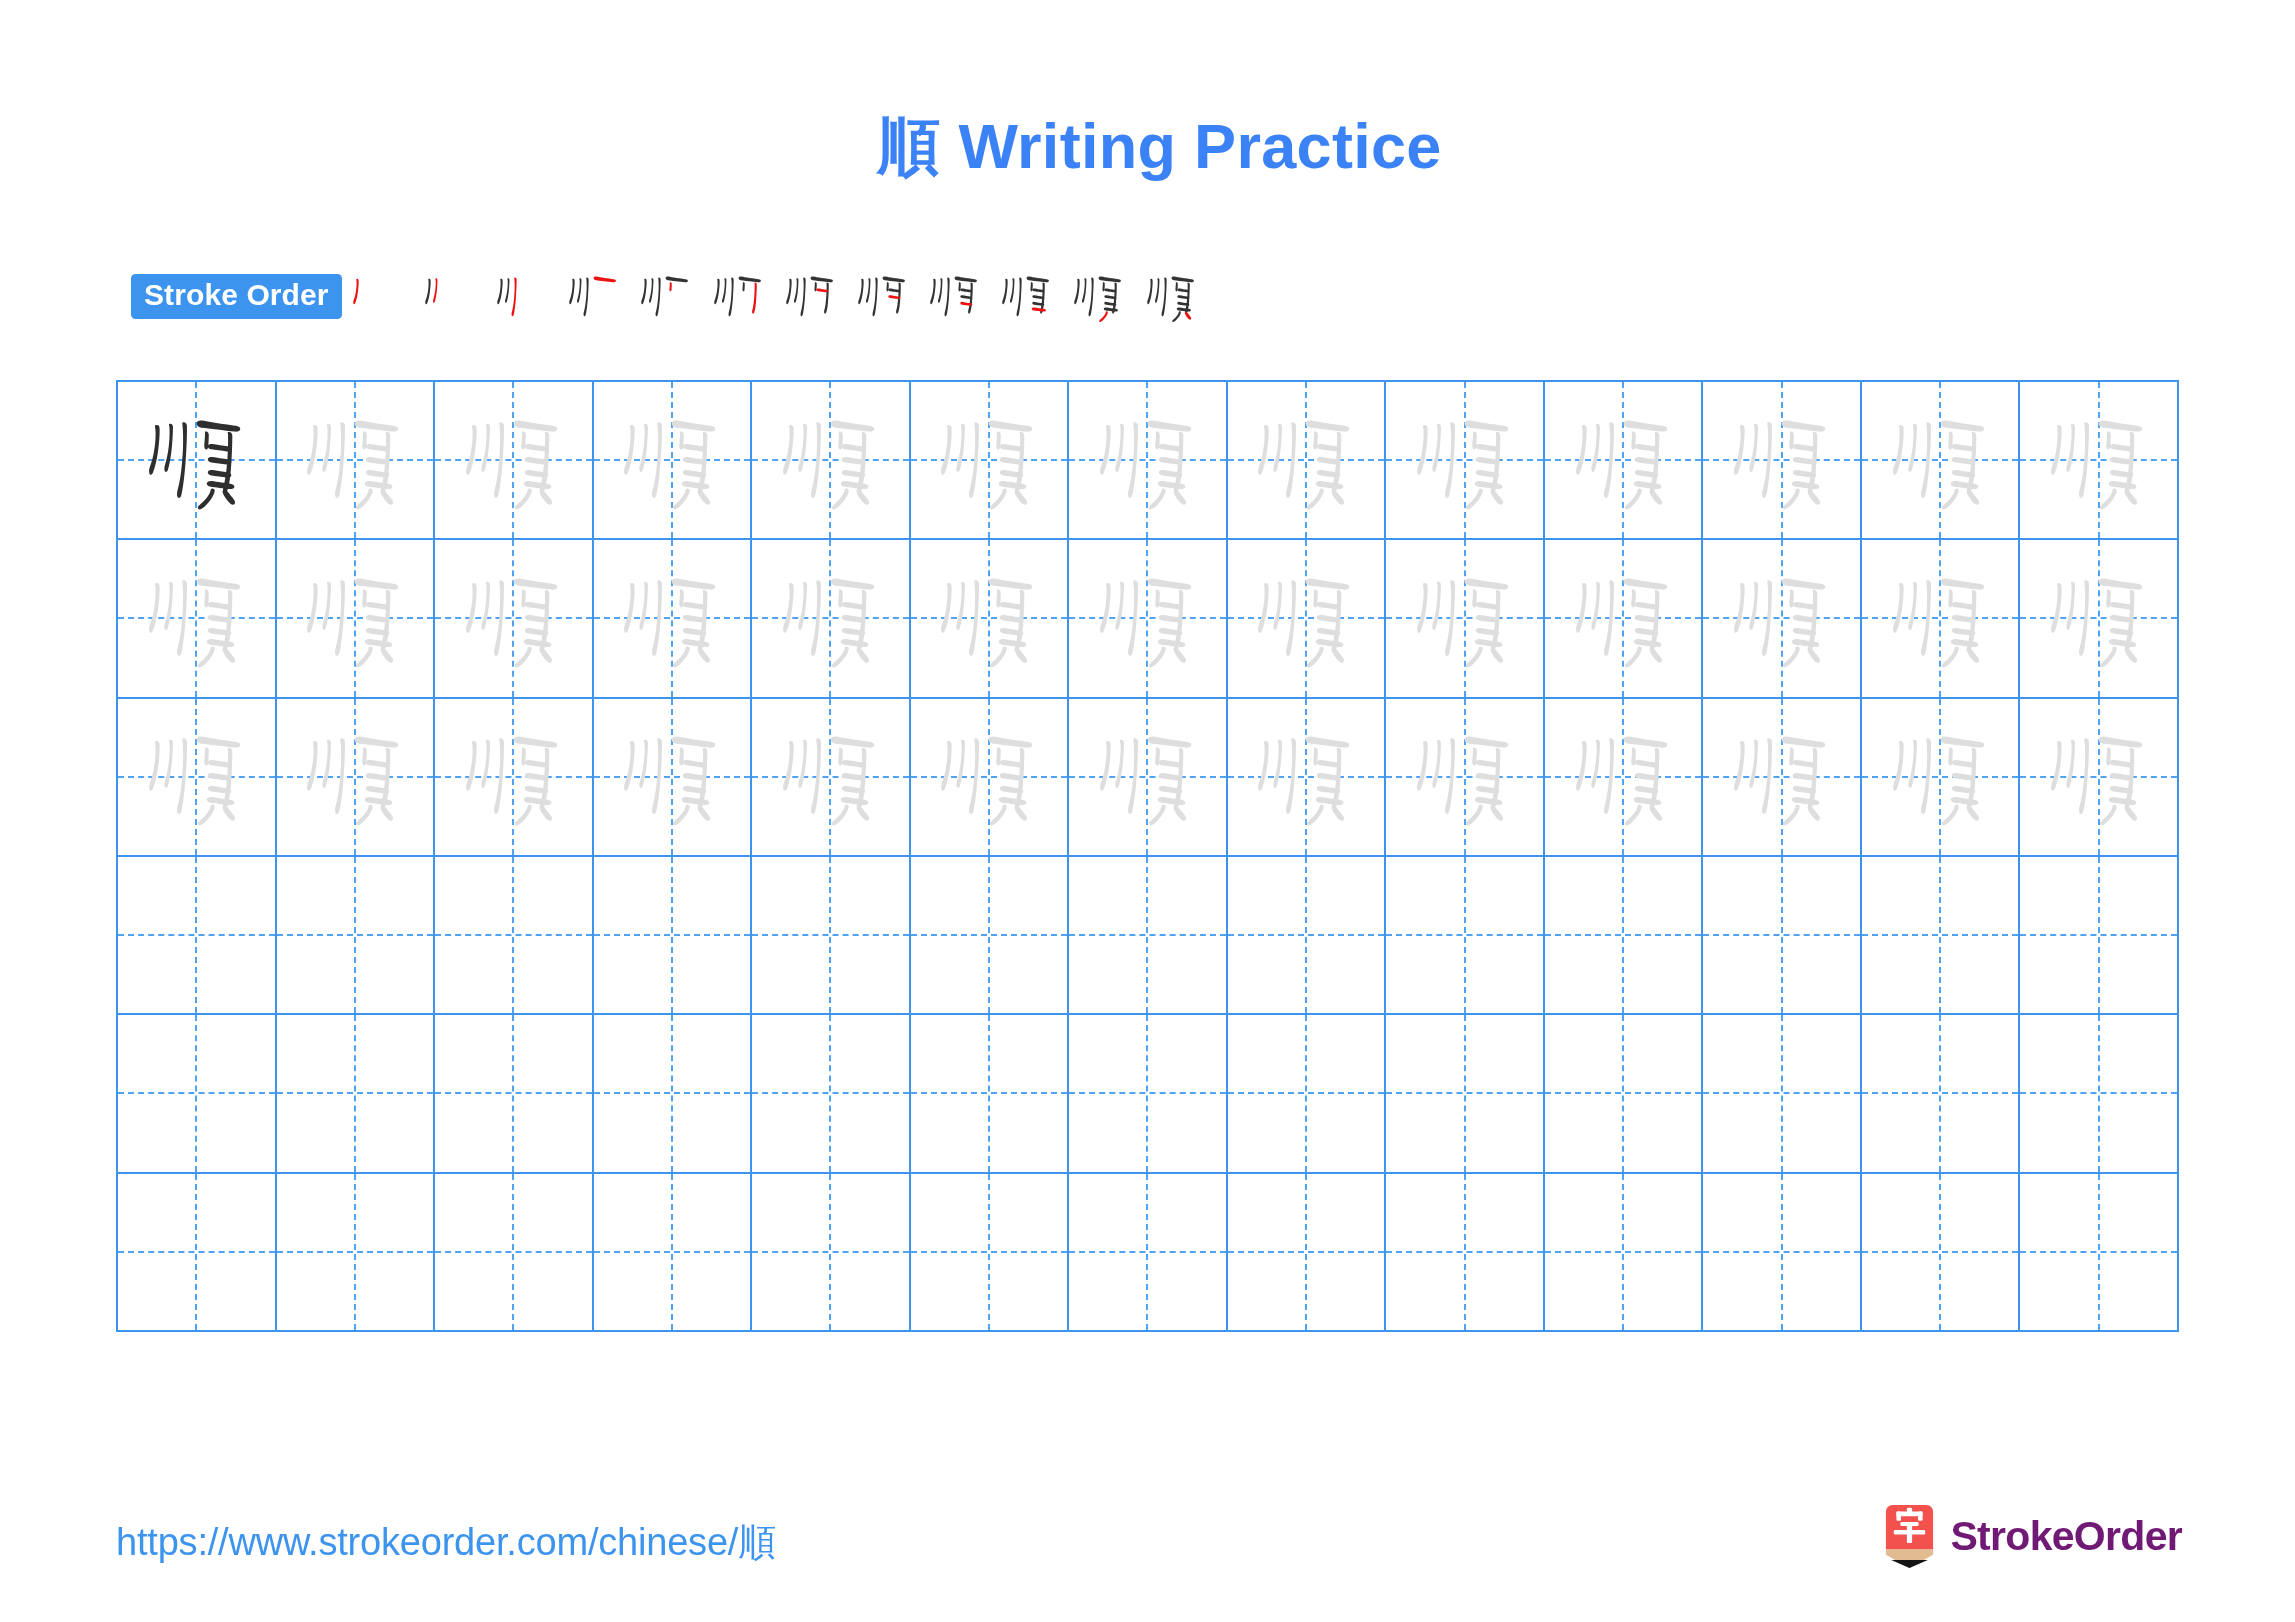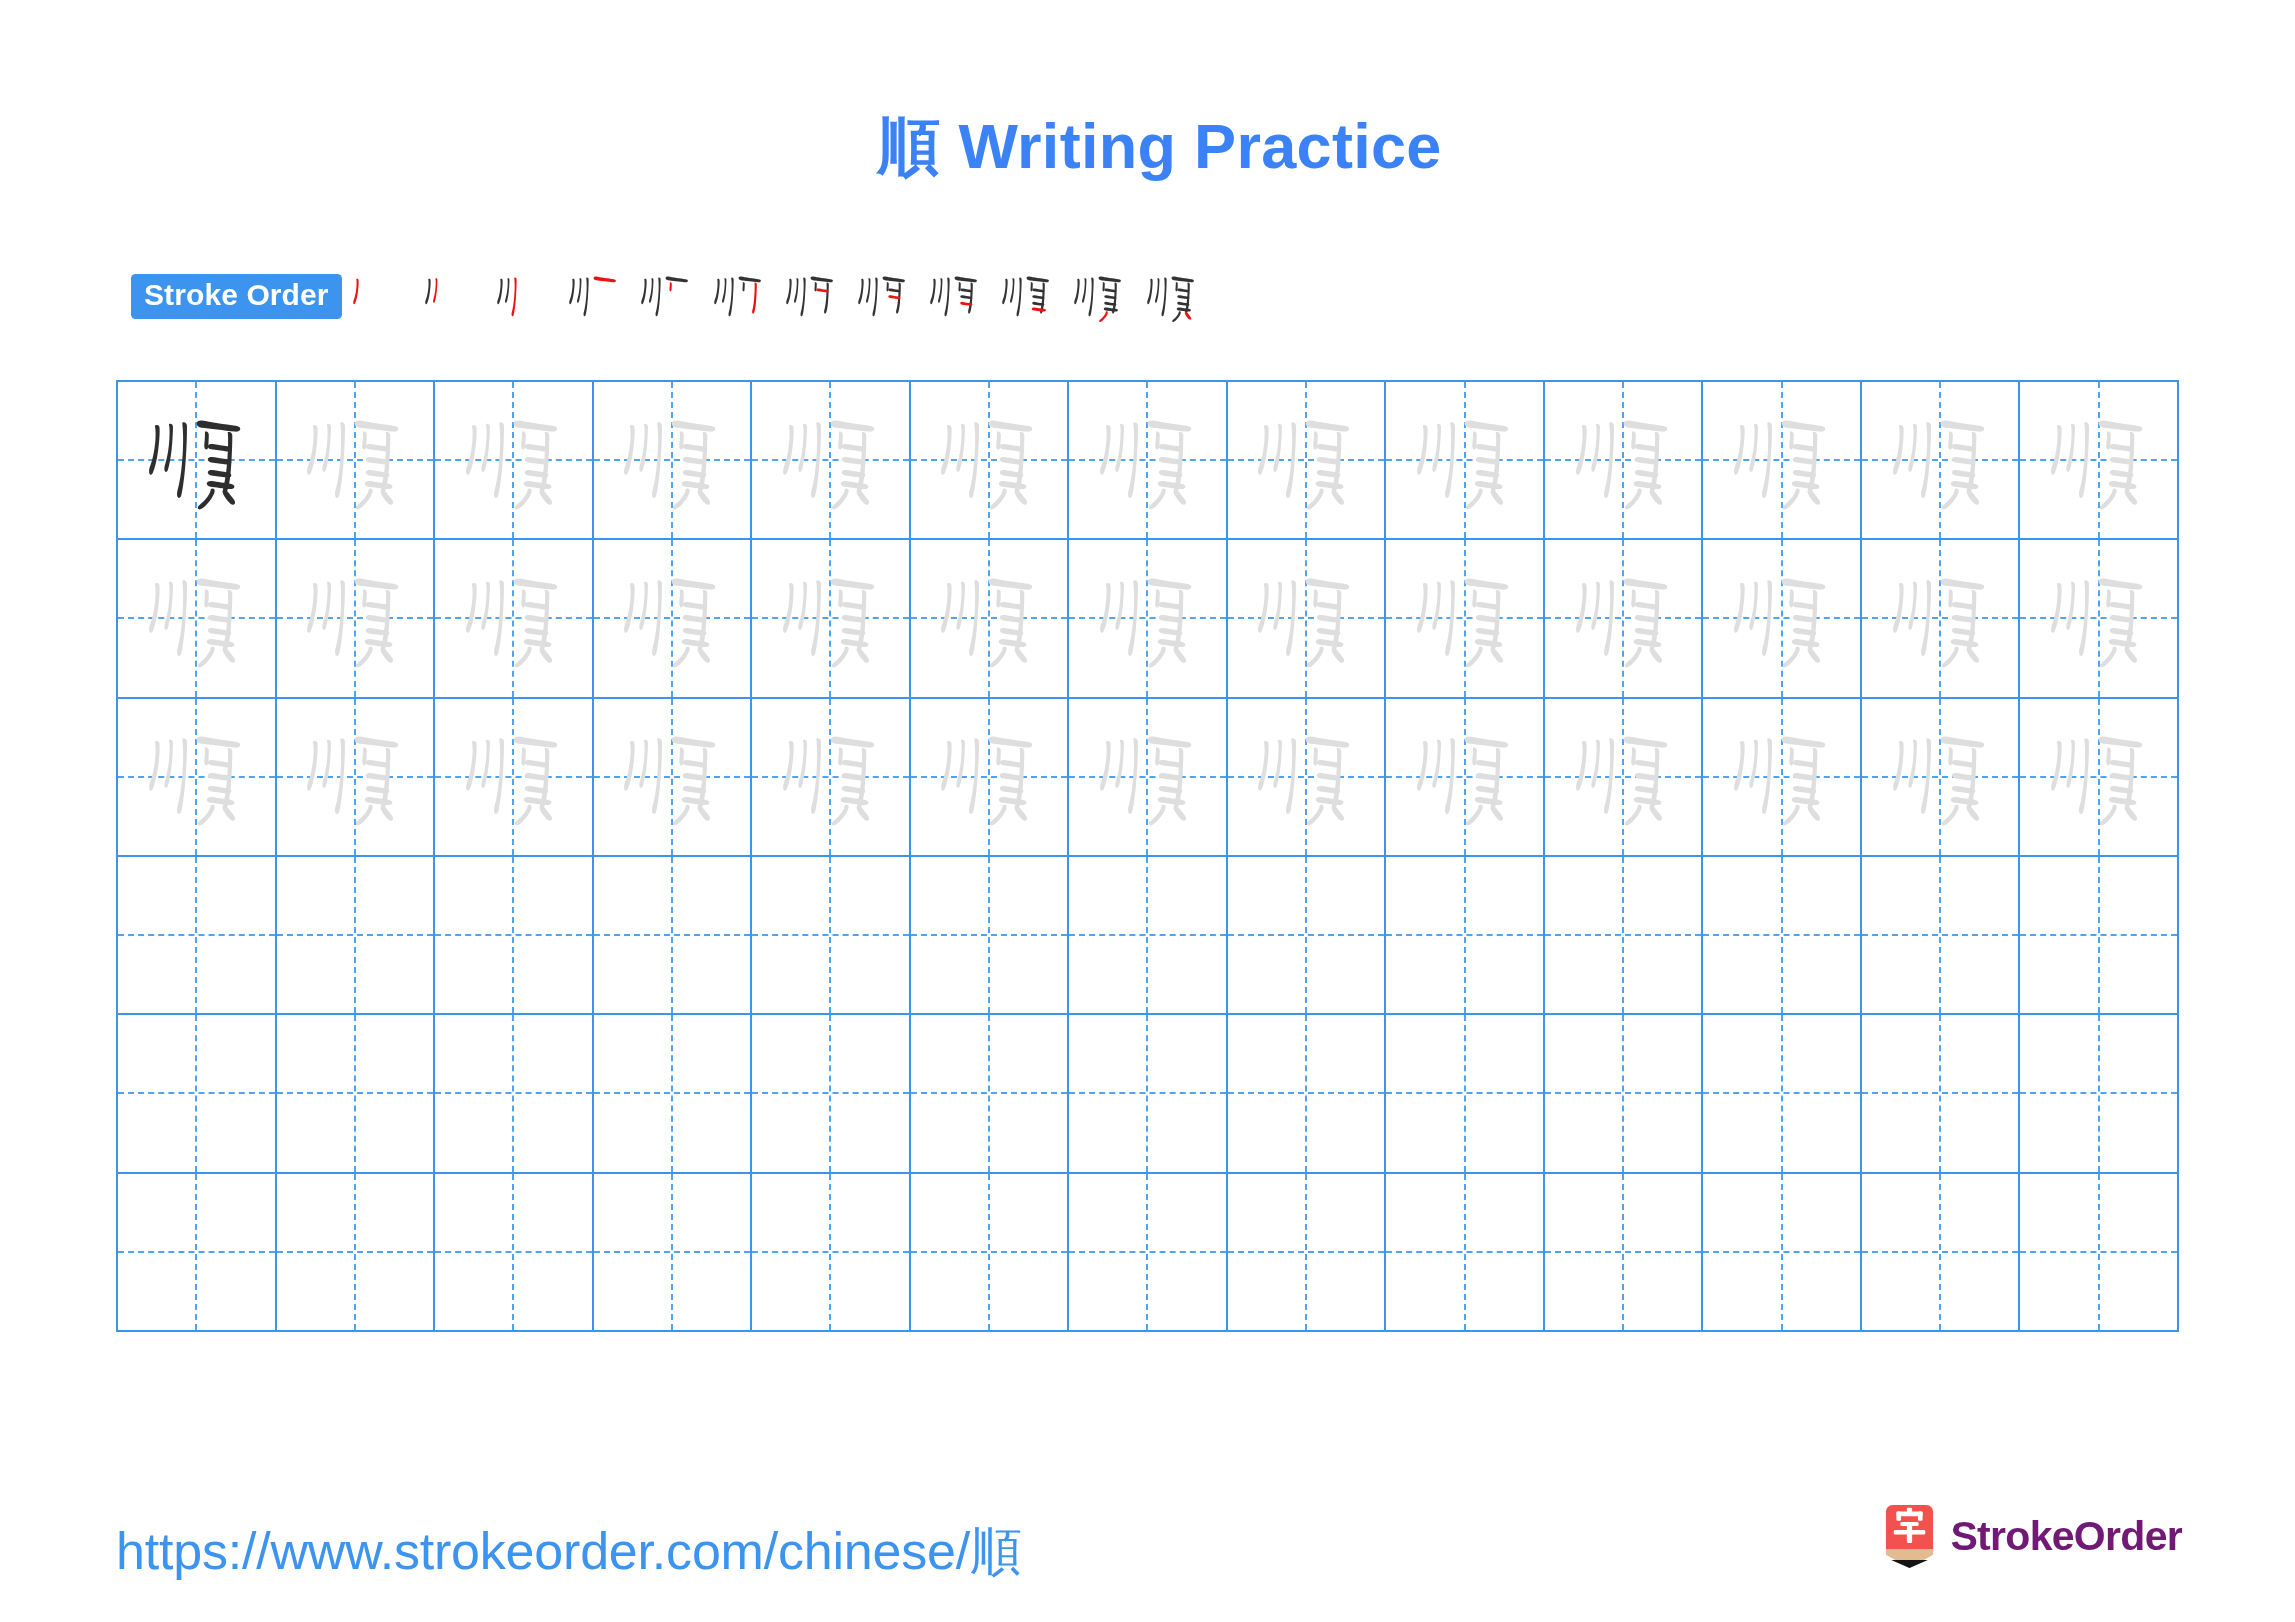--- a/index.html
+++ b/index.html
@@ -132,21 +132,21 @@
   }
   .cell-char svg { width: 131px; height: 131px; display:block; }
   .char-dark path { fill: #2e2e2e; }
   .char-light path { fill: #dedede; }
 
   
   .footer-url {
     position: absolute;
     left: 116px;
     top: 1517px;
-    font-size: 52px;
+    font-size: 38px;
     color: #3c94ef;
     white-space: nowrap;
     letter-spacing: -0.2px;
   }
   .footer-logo {
     position: absolute;
     right: 113px;
     top: 1505px;
     display: flex;
     align-items: center;

